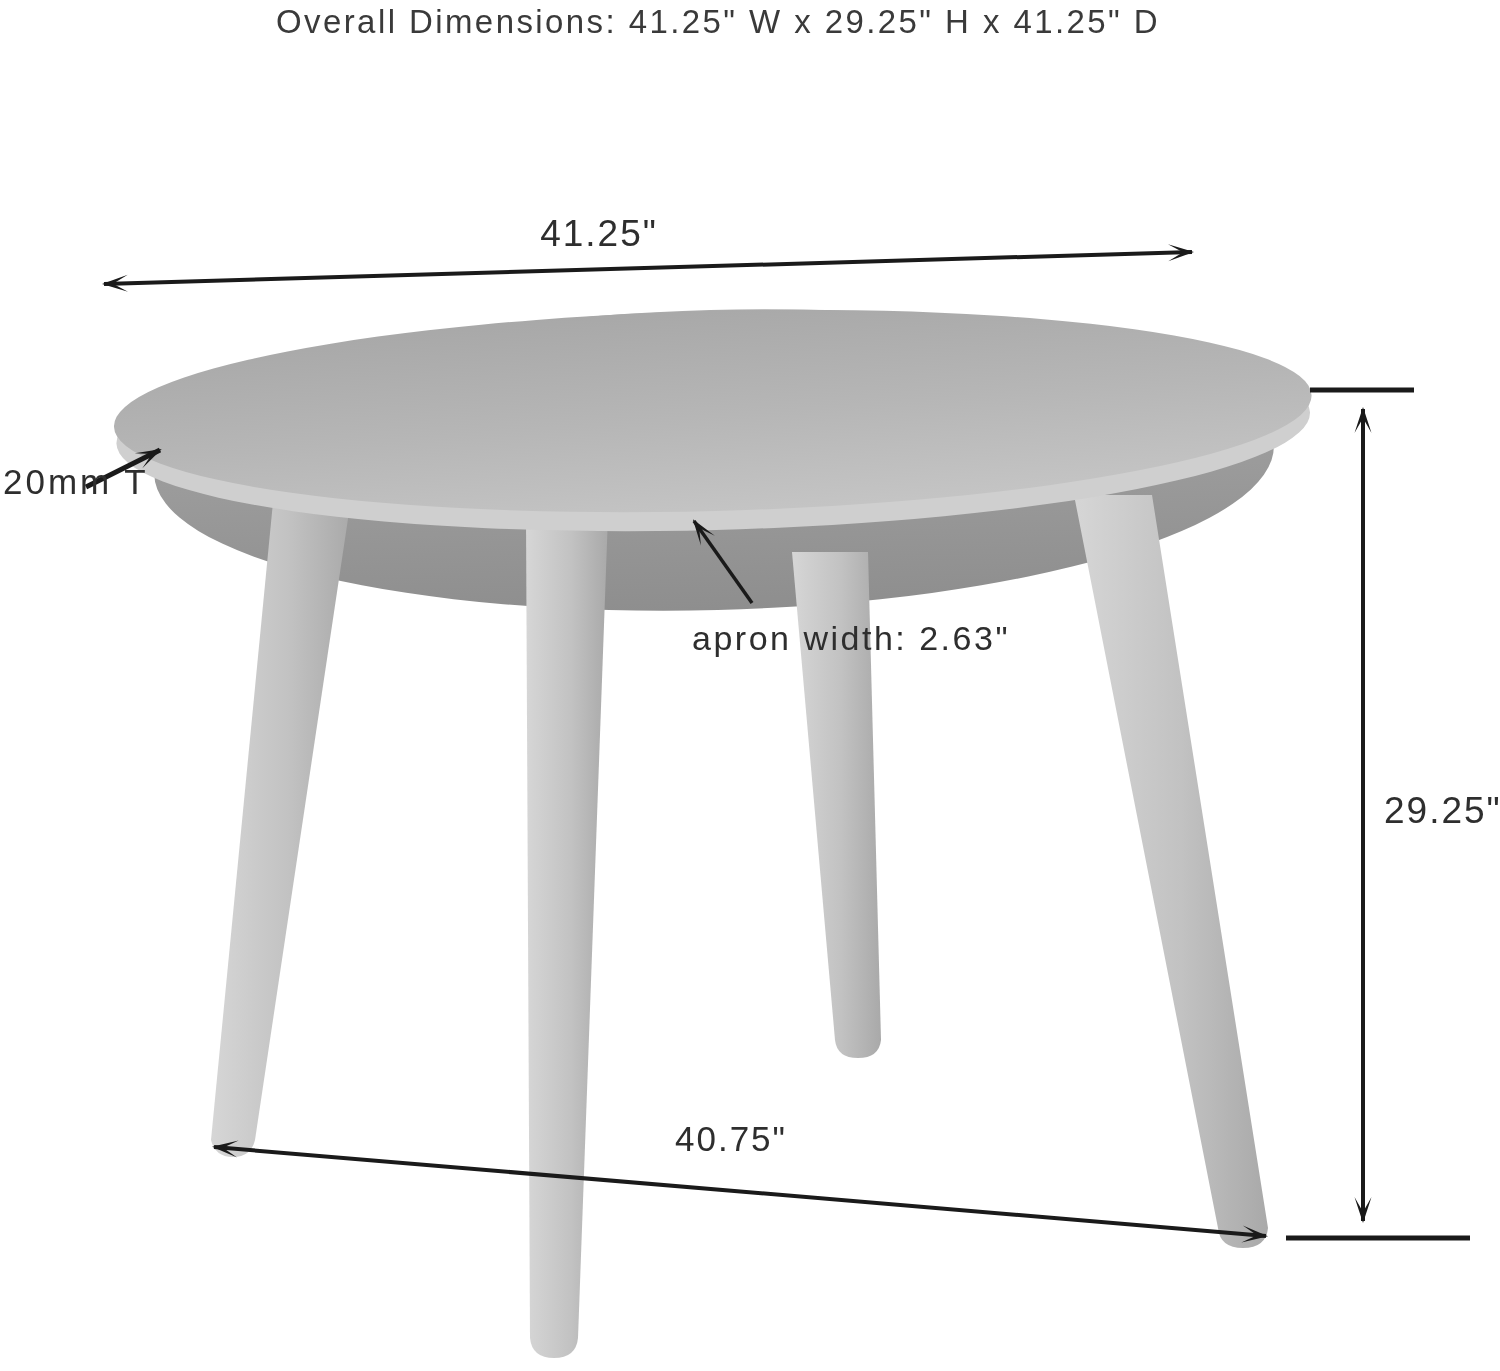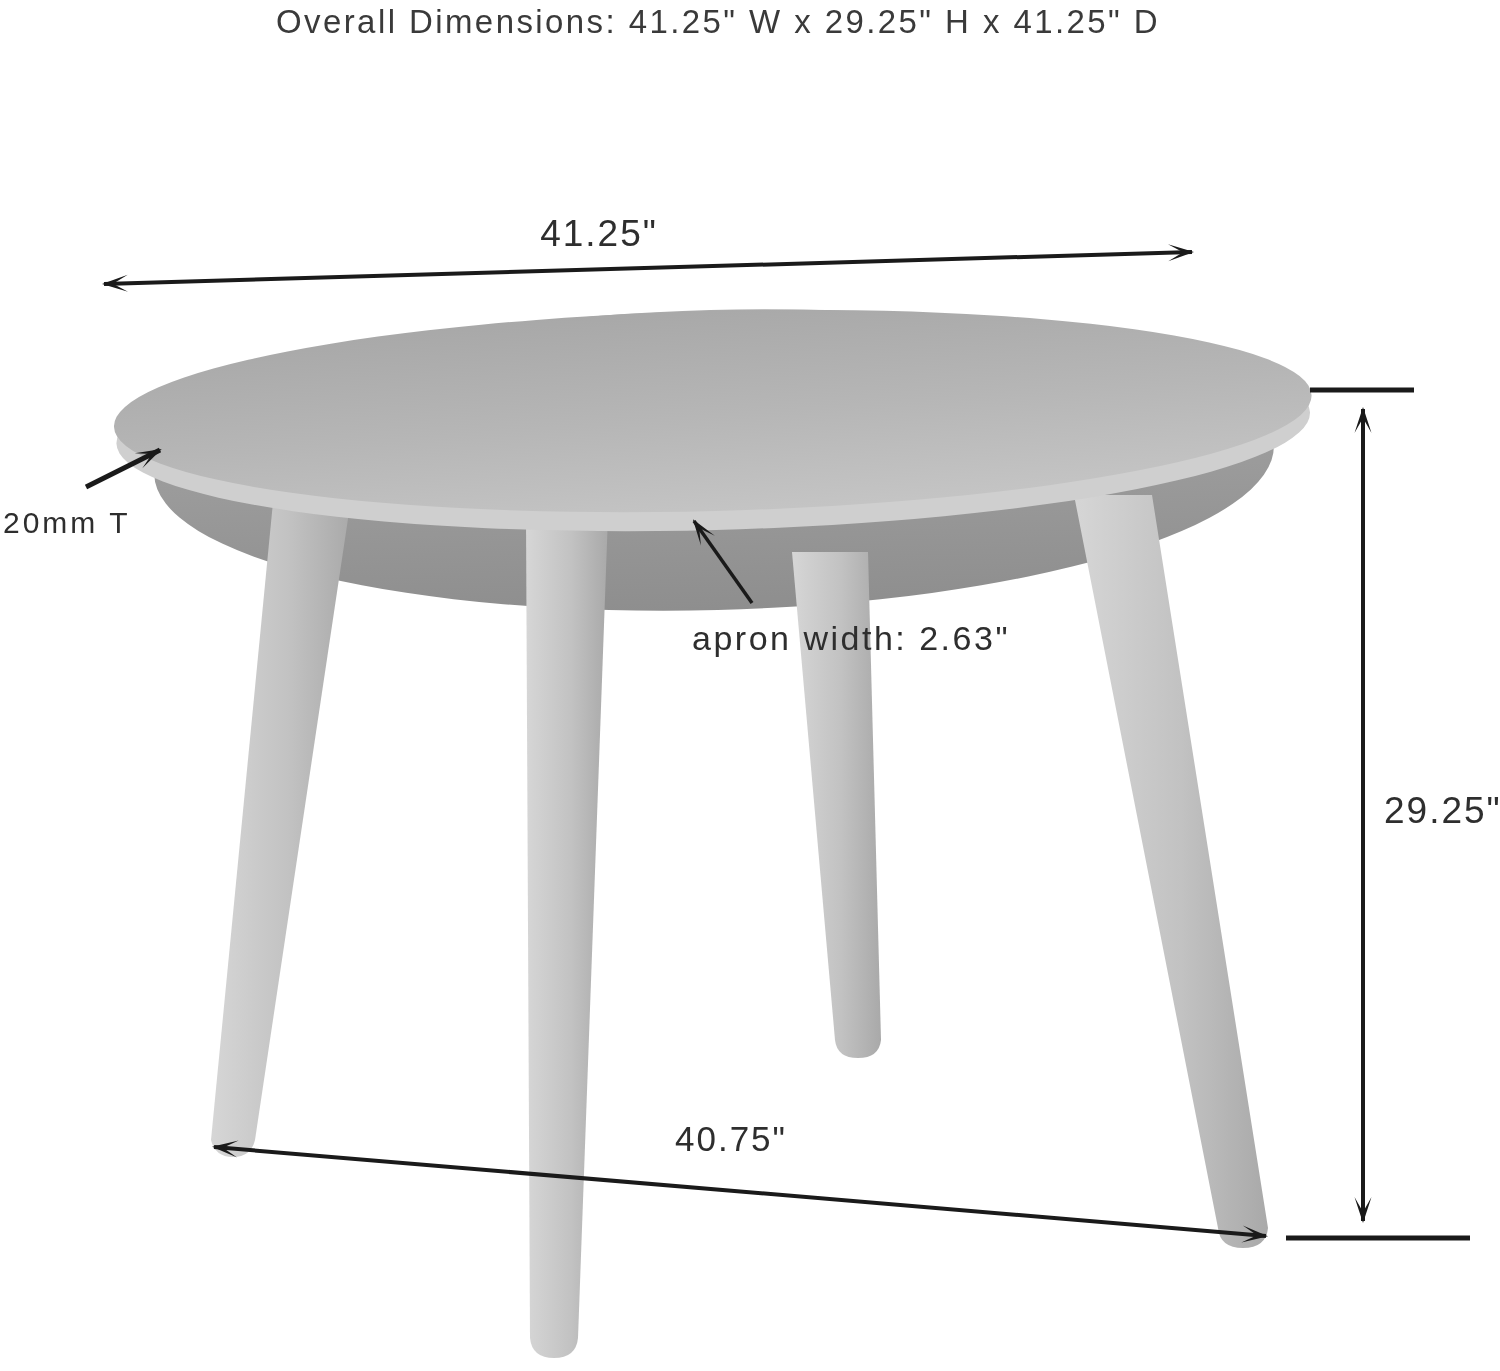--- a/index.html
+++ b/index.html
@@ -24,22 +24,22 @@
     font-size:34px;
     letter-spacing:2.5px;
     color:#3a3a3a;
   }
   .lbl-width{
     top:213px;left:599px;
     transform:translateX(-50%);
     font-size:37px;
   }
   .lbl-thickness{
-    top:506px;left:3px;
-    font-size:30px;
+    top:462px;left:3px;
+    font-size:35px;
     letter-spacing:3px;
   }
   .lbl-apron{
     top:619px;left:851px;
     transform:translateX(-50%);
     font-size:34px;
     letter-spacing:2.5px;
   }
   .lbl-height{
     top:790px;left:1384px;

